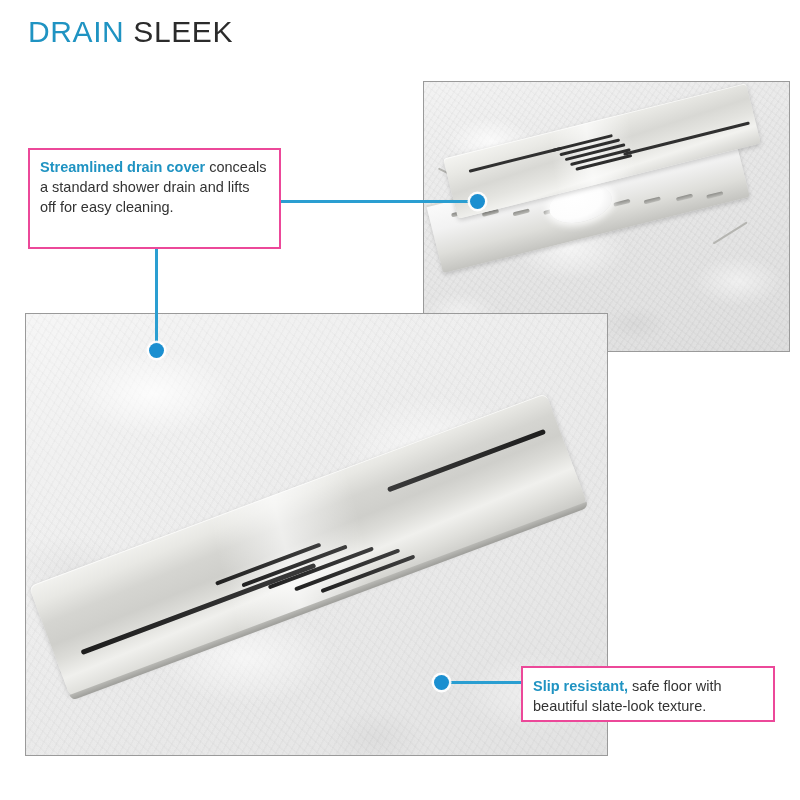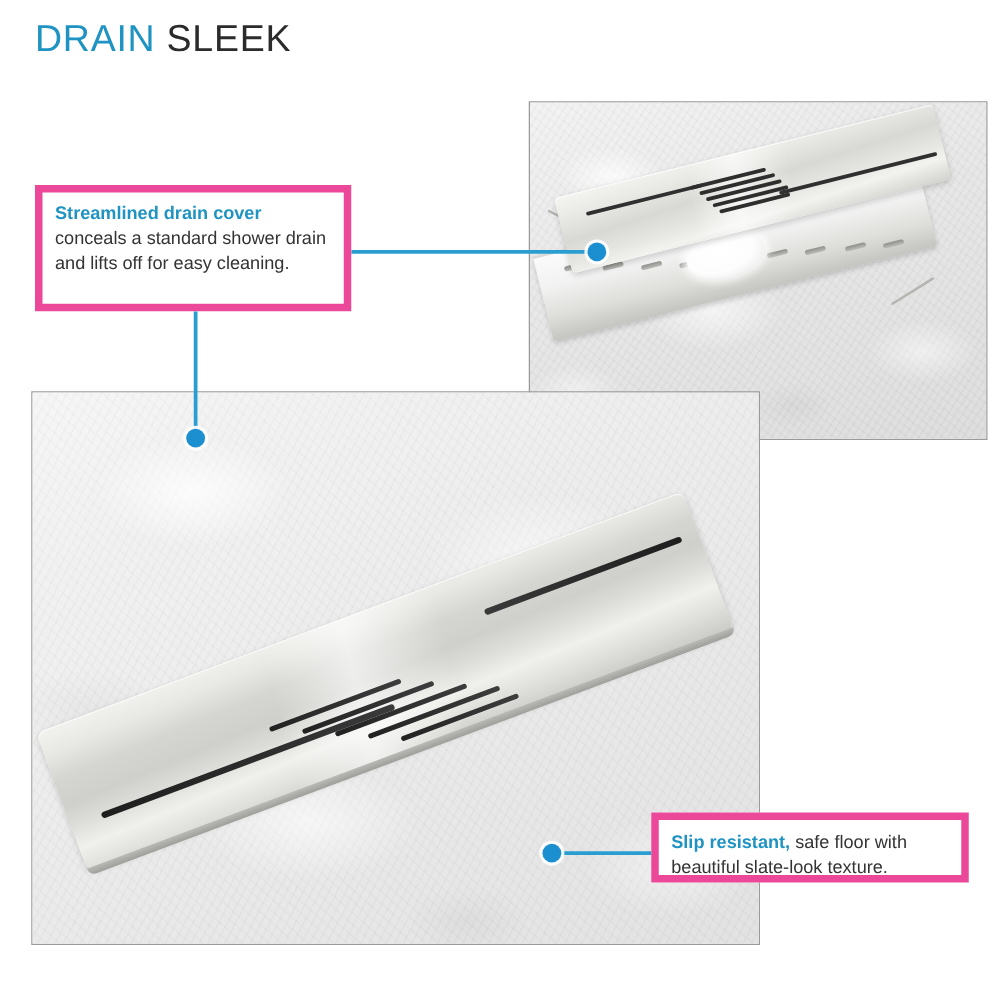--- a/index.html
+++ b/index.html
@@ -120,27 +120,27 @@
   .drain-hole{
     position:absolute;left:118px;top:18px;width:64px;height:36px;border-radius:50%;
     background:radial-gradient(ellipse at 42% 36%,#ffffff 0%,#fdfdfd 54%,#ececec 86%,#d8d8d4 100%);
     box-shadow:0 0 7px 3px rgba(255,255,255,.85);
   }
   .wire{position:absolute;background:#b5b5b1;height:1.5px;border-radius:1px;}
 
   
   .callout{
     position:absolute;background:#ffffff;
-    border:6px solid #ec4899;box-sizing:border-box;
+    border:2px solid #ec4899;box-sizing:border-box;
     padding:7px 10px 8px 10px;
   }
   .callout p{margin:0;font-size:14.5px;line-height:20px;color:#333333;}
   .callout b{color:#1f93c2;font-weight:bold;}
   #callout-1{left:28px;top:148px;width:253px;height:101px;}
-  #callout-2{left:521px;top:650px;width:254px;height:56px;padding-top:8px;}
+  #callout-2{left:521px;top:666px;width:254px;height:56px;padding-top:8px;}
 
   .lead-line{position:absolute;background:#2a9ed1;}
   .lead-dot{position:absolute;width:15px;height:15px;border-radius:50%;
     background:#1b8fd0;box-shadow:0 0 0 2.5px rgba(255,255,255,.9);}
 
   #lead1-h{left:281px;top:200px;width:196px;height:2.5px;}
   #lead1-dot{left:470px;top:194px;}
   #lead1-v{left:155px;top:249px;width:2.5px;height:101px;}
   #lead1-dot2{left:149px;top:343px;}
   #lead2-h{left:448px;top:681px;width:74px;height:2.5px;}

